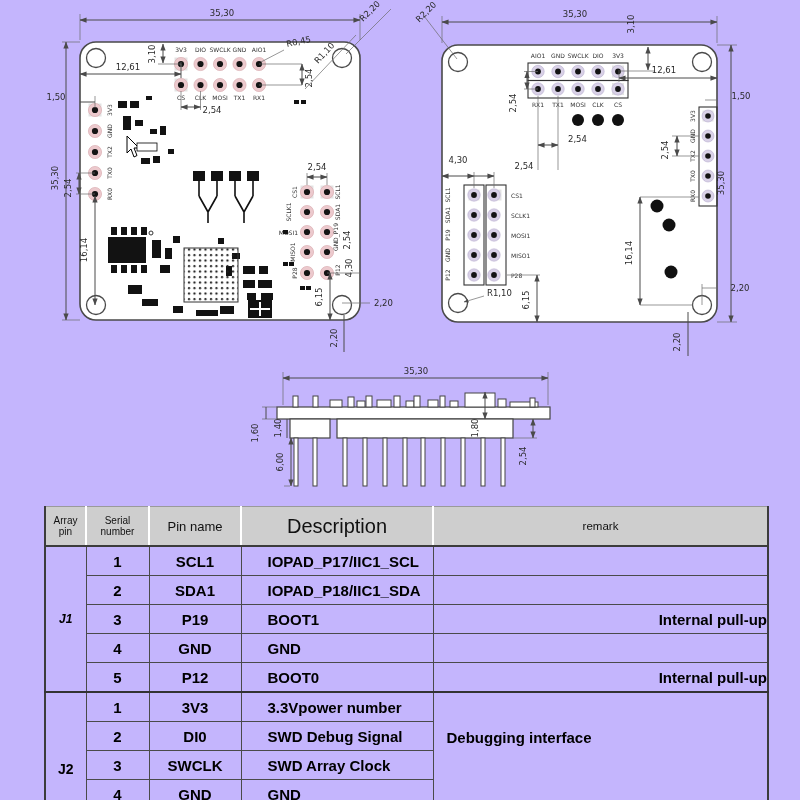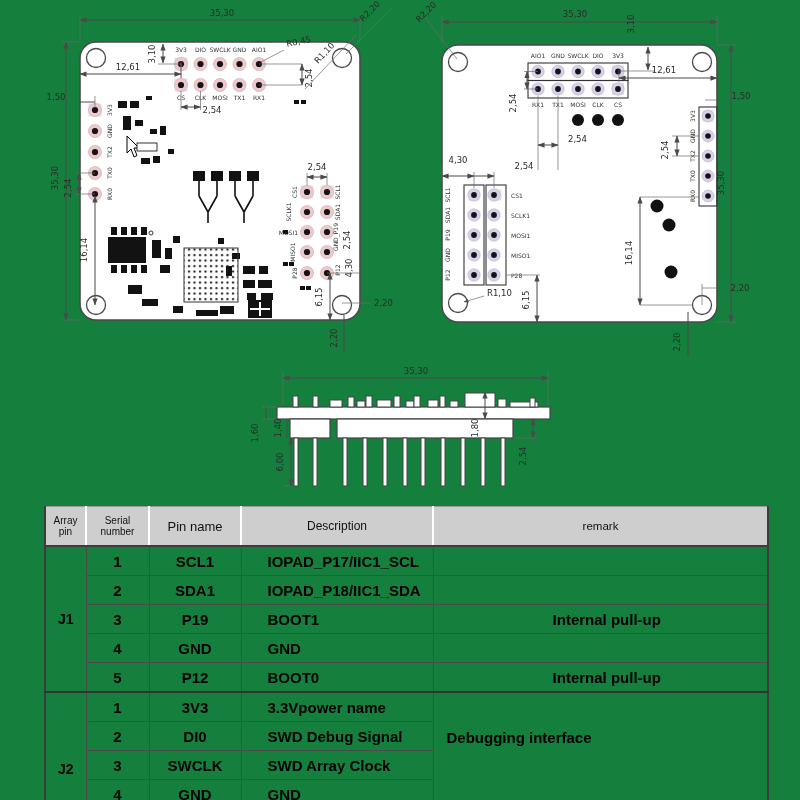--- a/index.html
+++ b/index.html
@@ -1,16 +1,16 @@
 <!DOCTYPE html>
 <html><head>
 <meta charset="utf-8">
 <style>
   html,body{margin:0;padding:0;background:#fff;}
-  .screen{position:relative;width:800px;height:800px;background:#15803d;overflow:hidden;
+  .screen{position:relative;width:800px;height:800px;background:#c4b5fd;overflow:hidden;
           font-family:"Liberation Sans",sans-serif;}
   svg{position:absolute;left:0;top:0;}
   svg text{font-family:"DejaVu Sans",sans-serif;fill:#2a2a2a;}
   .dim{font-size:8.5px;}
   .pl{font-size:6px;fill:#333;}
   .brd{fill:#fff;stroke:#4a4a4a;stroke-width:1.6;}
   .hole{fill:#fff;stroke:#4a4a4a;stroke-width:1.3;}
   .dl{stroke:#4a4a4a;stroke-width:1;fill:none;}
   .xl{stroke:#6b6b6b;stroke-width:.7;fill:none;}
   .pad-sq{fill:#e3e3e3;}
@@ -24,26 +24,26 @@
   .pin-table{position:absolute;left:44px;top:506px;width:723px;}
   table{border-collapse:collapse;width:100%;table-layout:fixed;color:#000;}
   table,td,th{border:1.5px solid #4a4a4a;}
   table{border:2px solid #3c3c3c;border-top:1px solid #9a9a9a;}
   th{background:#cecece;border:none;border-left:2.5px solid #fff;border-bottom:2px solid #3c3c3c;
      font-weight:normal;color:#111;height:36px;}
   th:first-child{border-left:none;}
   th.h-array{font-size:10px;margin-left:40px;}
   th.h-serial{font-size:10px;line-height:1.15;}
   th.h-pin{font-size:13px;}
-  th.h-desc{font-size:12px;}
+  th.h-desc{font-size:20px;}
   th.h-remark{font-size:11.5px;margin-top:32px;}
   td{height:28px;font-size:15px;font-weight:bold;text-align:center;padding:0;}
   td.desc{text-align:left;padding-left:26px;}
-  td.remark{text-align:center;padding-left:13px;font-weight:bold;}
-  td.arr{font-weight:bold;font-size:14px;}
+  td.remark{text-align:right;padding-left:13px;font-weight:bold;}
+  td.arr{font-weight:bold;font-size:12px;font-style:italic;}
   tr.gstart td{border-top:2.5px solid #333;}
   td.arr2{vertical-align:top;padding-top:68px;font-weight:bold;font-size:14px;}
   td.remark2{vertical-align:top;padding-top:36px;text-align:left;padding-left:13px;}
 </style>
 </head>
 <body>
 
 <div class="screen">
 
 <svg width="800" height="505" viewBox="0 0 800 505">
@@ -504,21 +504,21 @@
       <tr>
         <td>5</td>
         <td>P12</td>
         <td class="desc">BOOT0</td>
         <td class="remark">Internal pull-up</td>
       </tr>
       <tr class="gstart">
         <td class="arr2" rowspan="5">J2</td>
         <td>1</td>
         <td>3V3</td>
-        <td class="desc">3.3Vpower name</td>
+        <td class="desc">3.3Vpower number</td>
         <td class="remark2" rowspan="5">Debugging interface</td>
       </tr>
       <tr>
         <td>2</td>
         <td>DI0</td>
         <td class="desc">SWD Debug Signal</td>
       </tr>
       <tr>
         <td>3</td>
         <td>SWCLK</td>

